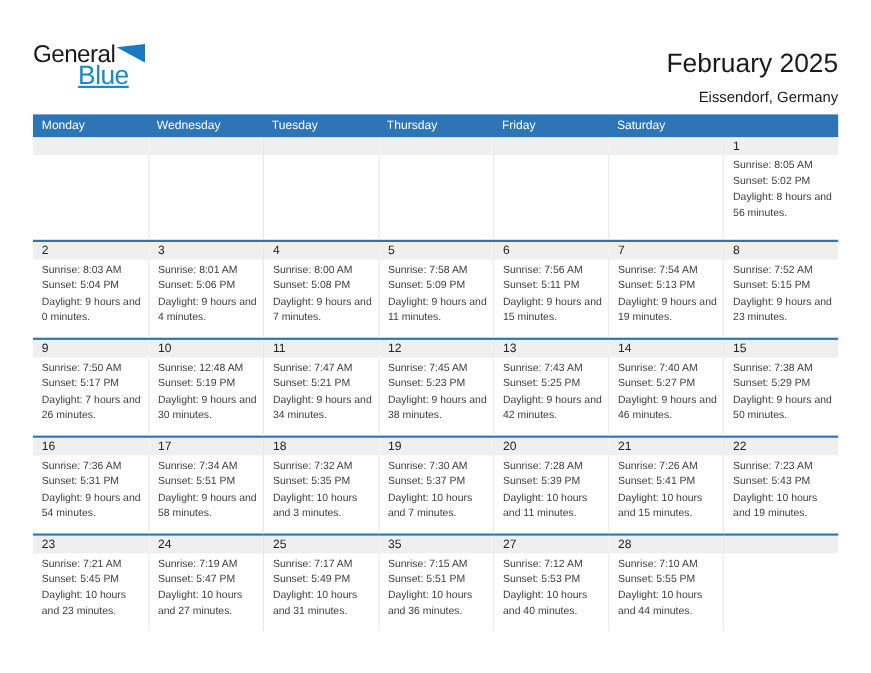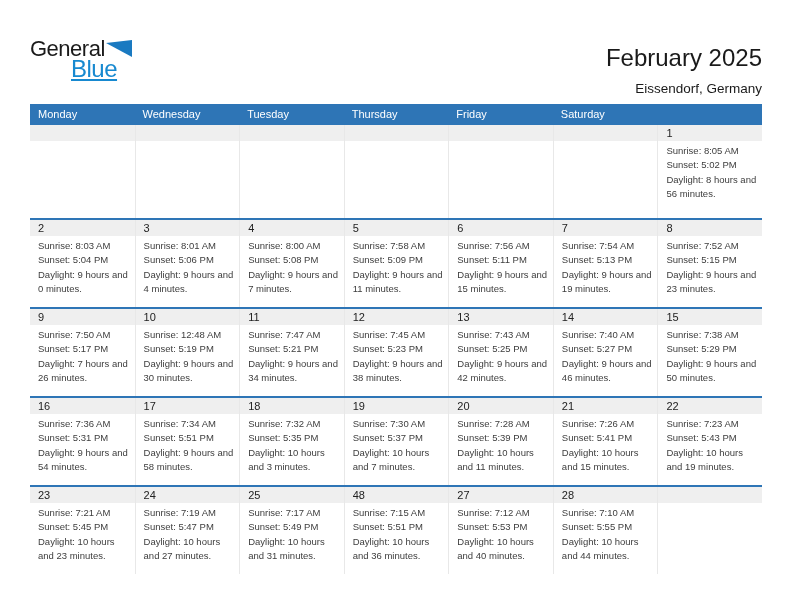--- a/index.html
+++ b/index.html
@@ -311,21 +311,21 @@
           </div>
           <div class="cell">
             <div class="num">25</div>
             <div class="info">
               <div>Sunrise: 7:17 AM</div>
               <div>Sunset: 5:49 PM</div>
               <div>Daylight: 10 hours and 31 minutes.</div>
             </div>
           </div>
           <div class="cell">
-            <div class="num">48</div>
+            <div class="num">35</div>
             <div class="info">
               <div>Sunrise: 7:15 AM</div>
               <div>Sunset: 5:51 PM</div>
               <div>Daylight: 10 hours and 36 minutes.</div>
             </div>
           </div>
           <div class="cell">
             <div class="num">27</div>
             <div class="info">
               <div>Sunrise: 7:12 AM</div>

